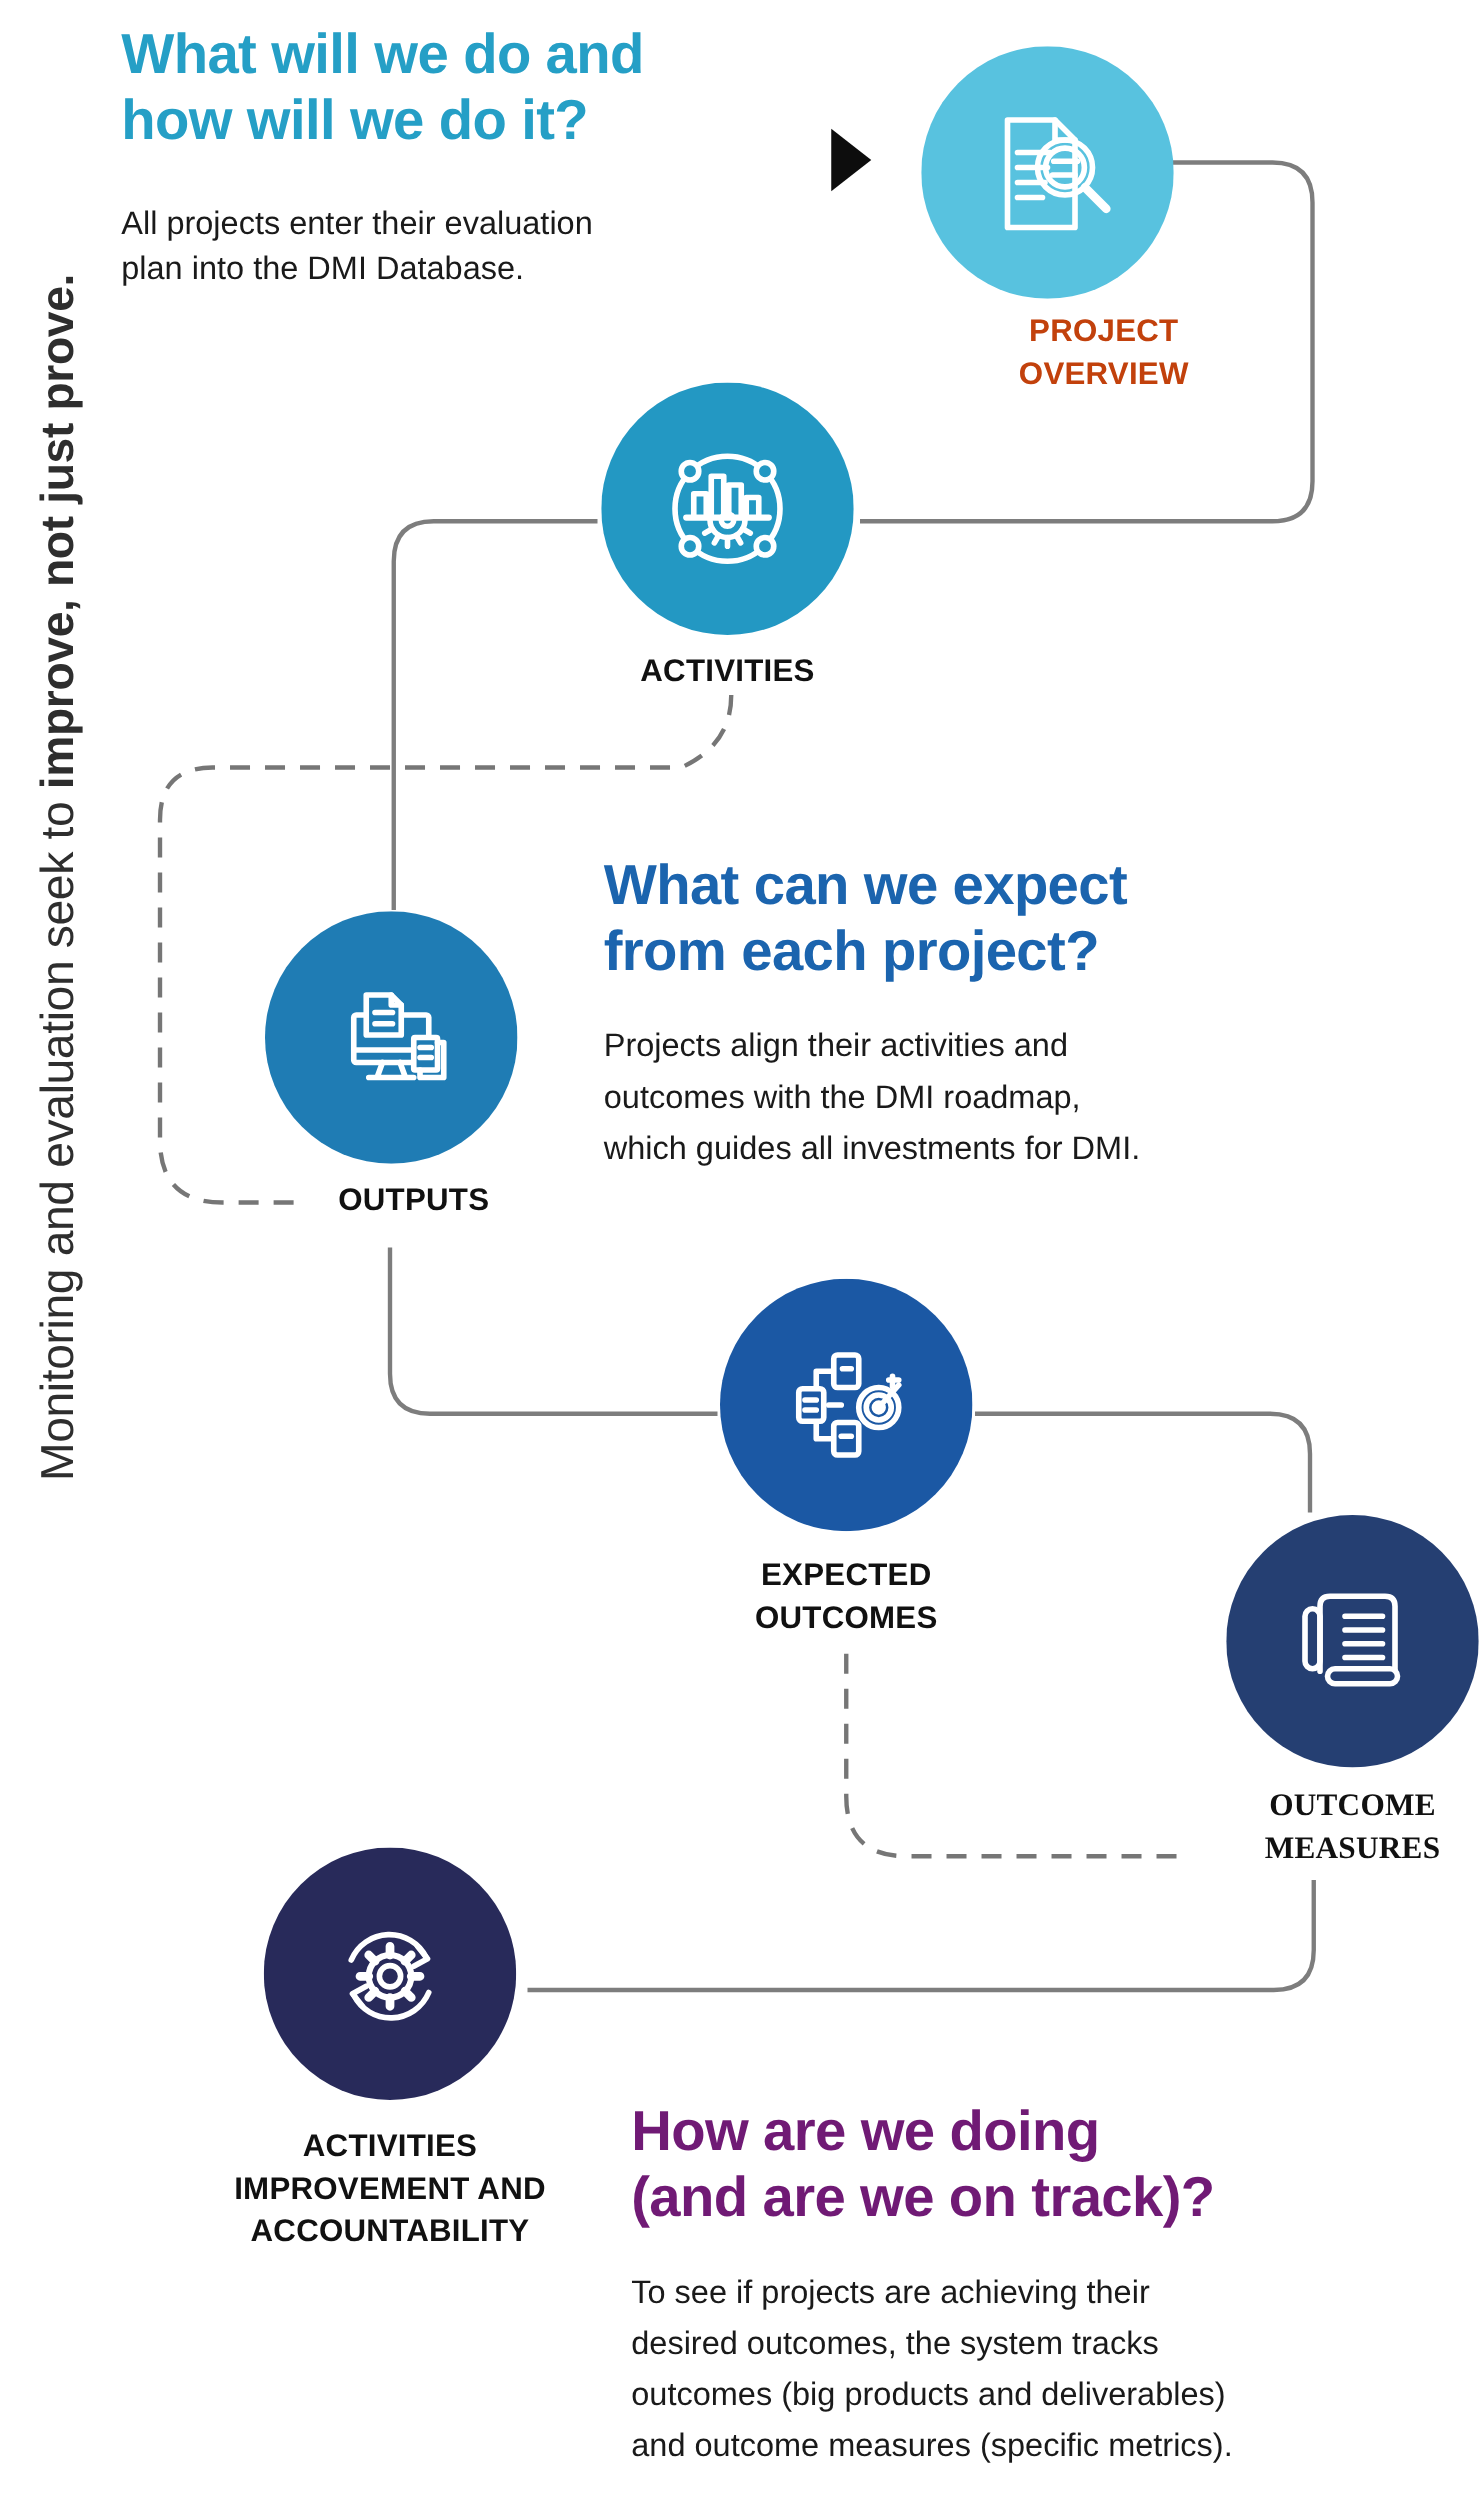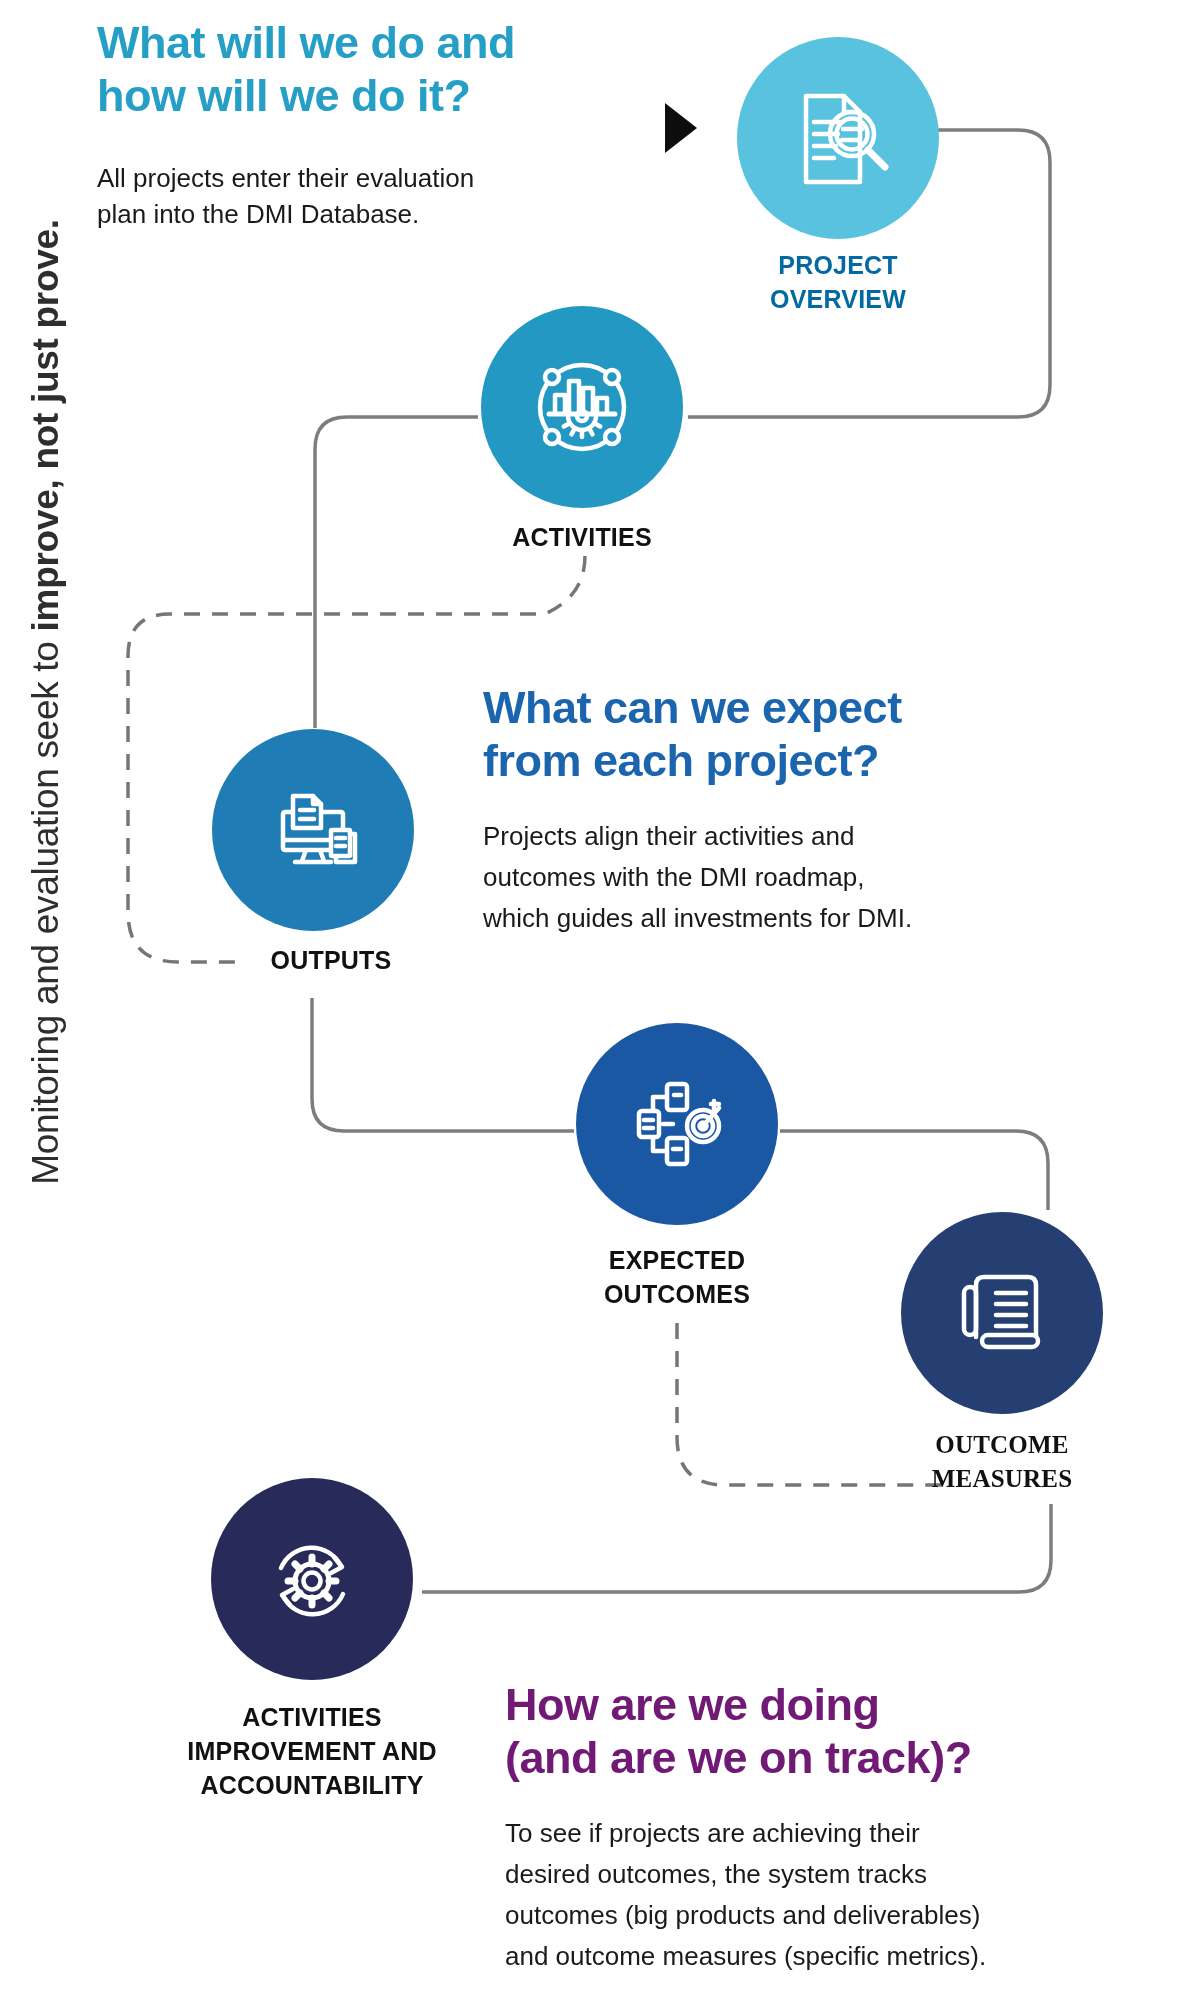--- a/index.html
+++ b/index.html
@@ -87,21 +87,21 @@
       <g class="icon" transform="translate(101,101)">
         <path d="M-32 -42 H6 L22 -26 V44 H-32 Z" fill="none"></path>
         <path d="M6 -42 V-26 H22" fill="none"></path>
         <path d="M-24 -16 H2 M-24 -4 H0 M-24 8 H-2 M-24 20 H-4" fill="none"></path>
         <circle cx="14" cy="-4" r="22" fill="none"></circle>
         <circle cx="14" cy="-4" r="15.5" fill="none"></circle>
         <path d="M5 -9 H24 M4 2 H22" fill="none"></path>
         <path class="thick" d="M30 12 L47 29" fill="none"></path>
       </g>
     </svg>
-    <div class="node-label" style="top: 211px; color: #0369a1;">
+    <div class="node-label" style="top: 211px; color: #c2410c; margin-left: 45px;">
       <div>PROJECT</div>
       <div>OVERVIEW</div>
     </div>
   </div>
 
   <div class="node" style="left:481px;top:306px;">
     <svg width="202" height="202" viewBox="0 0 202 202">
       <circle cx="101" cy="101" r="101" fill="#2398c3"></circle>
       <g class="icon" transform="translate(101,101)">
         <circle r="42" fill="none"></circle>
@@ -158,21 +158,21 @@
         <path d="M26 2 L42 -16" fill="none"></path>
         <path d="M37 -23 V-15 M34 -20 H42" fill="none"></path>
       </g>
     </svg>
     <div class="node-label" style="top: 220px; color: rgb(17, 17, 17);">
       <div>EXPECTED</div>
       <div>OUTCOMES</div>
     </div>
   </div>
 
-  <div class="node" style="left:901px;top:1212px;font-family:Liberation Serif, serif;">
+  <div class="node" style="left:981px;top:1212px;font-family:Liberation Serif, serif;">
     <svg width="202" height="202" viewBox="0 0 202 202">
       <circle cx="101" cy="101" r="101" fill="#253f72"></circle>
       <g class="icon" transform="translate(101,101)">
         <rect x="-38" y="-26" width="12" height="48" rx="6" fill="none"></rect>
         <path d="M-26 24 V-28 Q-26 -36 -18 -36 H26 Q34 -36 34 -28 V24" fill="none"></path>
         <path d="M-6 -20 H24 M-6 -9 H24 M-6 2 H24 M-6 13 H24" fill="none"></path>
         <rect x="-20" y="22" width="56" height="12" rx="6" fill="#253f72"></rect>
       </g>
     </svg>
     <div class="node-label" style="top: 216px; color: rgb(17, 17, 17);">

